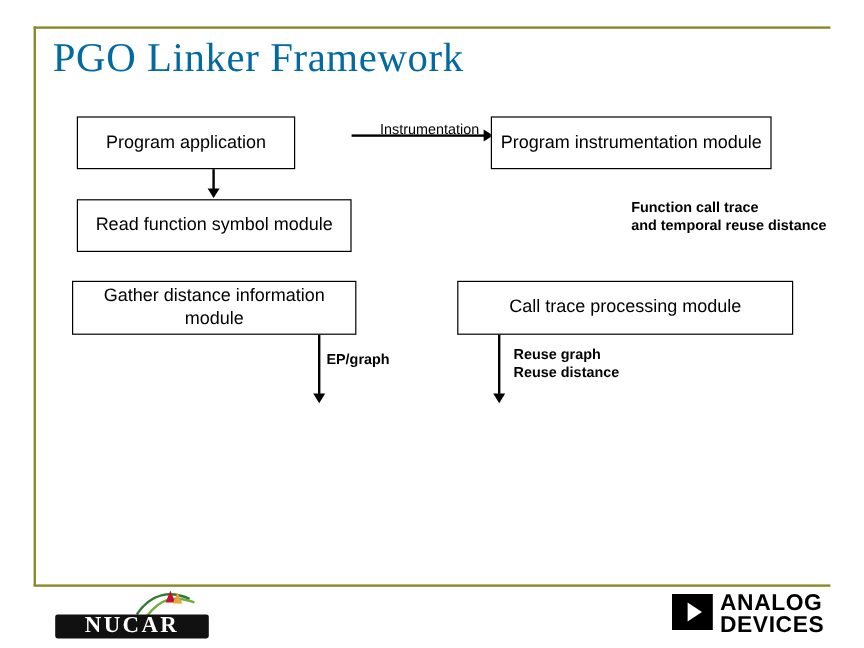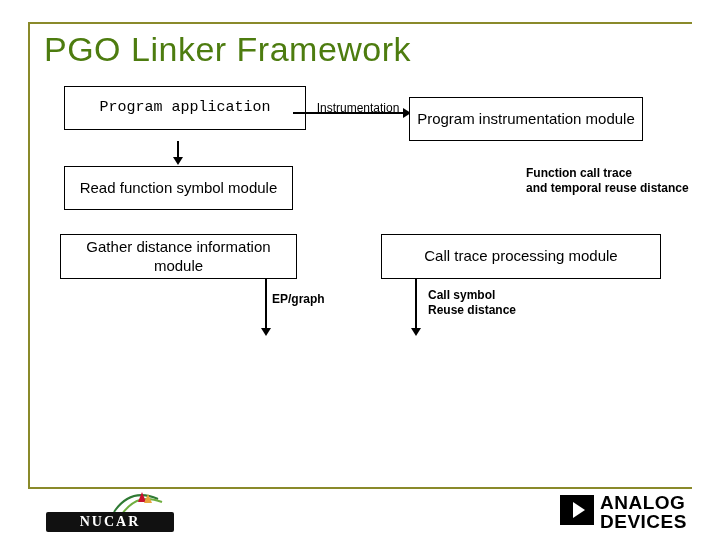--- a/index.html
+++ b/index.html
@@ -44,23 +44,23 @@
     top: 487px;
     width: 664px;
     height: 2px;
     background: #8a8a2a;
   }
 
   .title {
     position: absolute;
     left: 44px;
     top: 30px;
-    font-family: Liberation Sans, sans-serif;
+    font-family: Liberation Serif, serif;
     font-size: 34px;
-    color: #4d7c0f;
+    color: #0369a1;
     letter-spacing: 0.5px;
     white-space: nowrap;
   }
 
   .box {
     position: absolute;
     border: 1px solid #000000;
     background: #ffffff;
     box-sizing: border-box;
     display: flex;
@@ -137,21 +137,21 @@
   }
   .nucar-text {
     position: absolute;
     left: 0;
     top: 0;
     width: 128px;
     height: 20px;
     color: #ffffff;
     font-family: "Liberation Serif", serif;
     font-weight: bold;
-    font-size: 14px;
+    font-size: 19px;
     letter-spacing: 2px;
     display: flex;
     align-items: center;
     justify-content: center;
   }
   .nucar-swoosh {
     position: absolute;
     left: 72px;
     top: 0px;
     width: 64px;
@@ -199,42 +199,42 @@
 <body>
 
 <div class="slide">
 
   <div class="rule-top"></div>
   <div class="rule-left"></div>
   <div class="rule-bottom"></div>
 
   <div class="title">PGO Linker Framework</div>
 
-  <div class="box" style="left:64px; top:86px; width:242px; height:44px;font-family:Liberation Mono, monospace;">Program application</div>
+  <div class="box" style="left:64px; top:97px; width:182px; height:44px;">Program application</div>
 
   <div class="label plain" style="left:303px; top:101px; width:110px;text-align:center;">Instrumentation</div>
 
   <div class="arrow-h" style="left:293px; top:112px; width:111px;"></div>
 
   <div class="box" style="left:409px; top:97px; width:234px; height:44px;text-align:right;">Program instrumentation module</div>
 
   <div class="arrow-v" style="left:177px; top:141px; height:17px;"></div>
 
   <div class="box" style="left:64px; top:166px; width:229px; height:44px;">Read function symbol module</div>
 
   <div class="label bold" style="left:526px; top:166px; width:200px;">Function call trace
 and temporal reuse distance</div>
 
   <div class="box" style="left:60px; top:234px; width:237px; height:45px;">Gather distance information module</div>
 
   <div class="box" style="left:381px; top:234px; width:280px; height:45px;">Call trace processing module</div>
 
   <div class="label bold" style="left:272px; top:292px; width:90px;">EP/graph</div>
 
-  <div class="label bold" style="left:428px; top:288px; width:180px;">Call symbol
+  <div class="label bold" style="left:428px; top:288px; width:180px;">Reuse graph
 Reuse distance</div>
 
   <div class="arrow-v" style="left:265px; top:279px; height:50px;"></div>
 
   <div class="arrow-v" style="left:415px; top:279px; height:50px;"></div>
 
   <div class="nucar-logo">
     <svg class="nucar-swoosh" viewBox="0 0 64 26">
       <path d="M2 22 C 14 4, 30 2, 46 9" stroke="#2f7a34" stroke-width="2" fill="none"></path>
       <path d="M10 24 C 22 8, 34 6, 50 12" stroke="#6fae3f" stroke-width="2" fill="none"></path>

